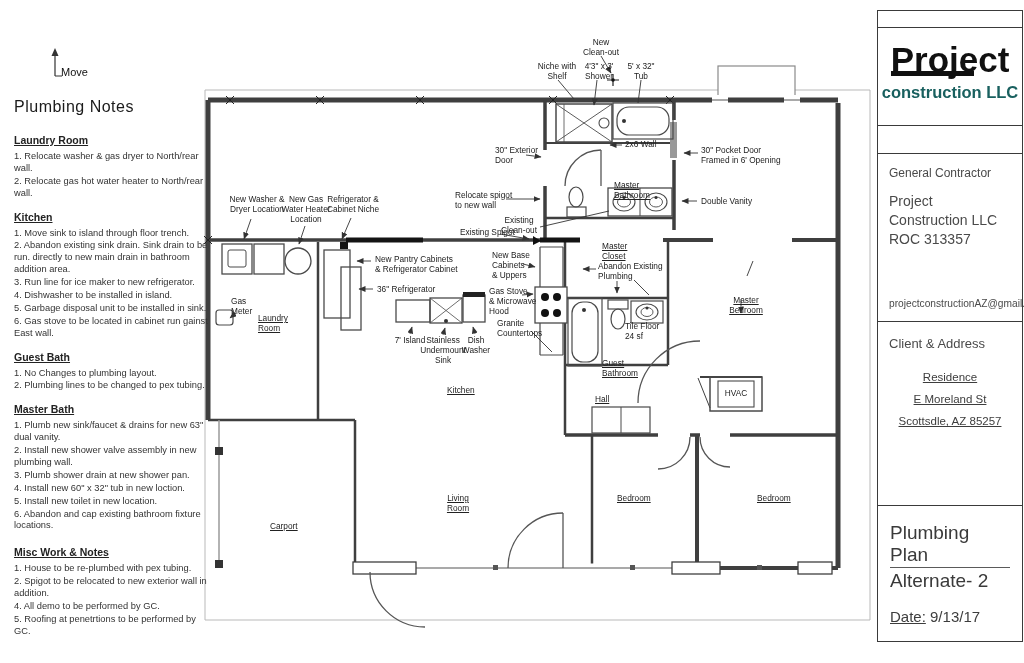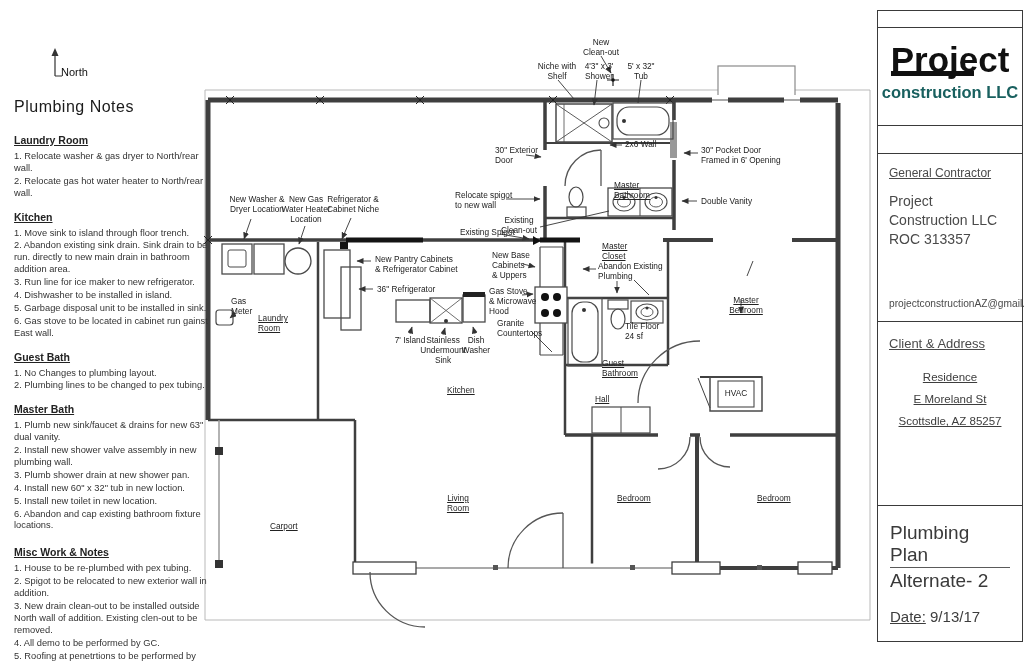--- a/index.html
+++ b/index.html
@@ -23,21 +23,21 @@
               border:1.5px solid #3a3a3a;box-sizing:border-box;background:#fff;
               display:flex;flex-direction:column;}
   .tb-sec{border-bottom:1.5px solid #3a3a3a;box-sizing:border-box;}
   .tb-strip1{height:18px;}
   .tb-logo{height:105px;text-align:center;padding-top:12px;}
   .logo-main{display:inline-block;position:relative;font-size:35px;font-weight:bold;color:#101010;line-height:1.15;}
   .logo-bar{position:absolute;left:0;bottom:4px;width:70%;height:5px;background:#101010;}
   .logo-sub{font-size:16.5px;font-weight:bold;margin-top:3px;}
   .tb-strip2{height:30px;}
   .tb-gc{height:180px;padding:12px 11px;display:flex;flex-direction:column;}
-  .tb-h{font-size:12px;color:#4a4a4a;text-decoration:underline;}
+  .tb-h{font-size:12px;color:#4a4a4a;}
   .tb-line{font-size:14px;color:#4a4a4a;line-height:1.35;}
   .tb-company{margin-top:12px;}
   .tb-email{margin-top:auto;font-size:10.2px;color:#4a4a4a;}
   .tb-client{height:196px;padding:14px 11px;}
   .tb-client-lines{margin-top:16px;text-align:center;font-size:11.5px;color:#3d3d3d;line-height:1.9;text-decoration:underline;}
   .tb-sheet{flex:1;padding:16px 12px;border-bottom:none;}
   .sheet-1{display:inline-block;font-size:19px;color:#3a3a3a;border-bottom:1.5px solid #5a5a5a;padding-bottom:1px;}
   .sheet-2{font-size:19px;color:#3a3a3a;margin-top:2px;}
   .tb-date{margin-top:16px;font-size:15px;color:#3d3d3d;}
   .tb-date .dl{text-decoration:underline;}
@@ -260,21 +260,21 @@
       <path d="M443,335 L445,328" marker-end="url(#arr)"></path>
       <path d="M475,334 L473,327" marker-end="url(#arr)"></path>
       <path d="M596,269 L583,269" marker-end="url(#arr)"></path>
       <path d="M617,281 L617,293" marker-end="url(#arr)"></path>
       <path d="M634,280 L649,295"></path>
       <path d="M747,276 L753,261"></path>
       <path d="M741,299 L741,313" marker-end="url(#arr)"></path>
     </g>
   </svg>
 
-  <div class="plan-label north-txt" style="left:61px;top:66px">North</div>
+  <div class="plan-label north-txt" style="left:61px;top:66px">Move</div>
 
   <div class="plan-label ctr" style="left:601px;top:38px">New
 Clean-out</div>
   <div class="plan-label ctr" style="left:557px;top:62px">Niche with
 Shelf</div>
   <div class="plan-label ctr" style="left:599px;top:62px">4'3" x 3'
 Shower</div>
   <div class="plan-label ctr" style="left:641px;top:62px">5' x 32"
 Tub</div>
   <div class="plan-label" style="left:625px;top:140px">2x6 Wall</div>
@@ -373,21 +373,20 @@
       <div class="note-item">3. Plumb shower drain at new shower pan.</div>
       <div class="note-item">4. Install new 60" x 32" tub in new loction.</div>
       <div class="note-item">5. Install new toilet in new location.</div>
       <div class="note-item">6. Abandon and cap existing bathroom fixture locations.</div>
     </div>
 
     <div style="margin-top:14px">
       <div class="note-heading">Misc Work &amp; Notes</div>
       <div class="note-item">1. House to be re-plumbed with pex tubing.</div>
       <div class="note-item">2. Spigot to be relocated to new exterior wall in addition.</div>
-      <div class="note-item">3. New drain clean-out to be installed outside North wall of addition. Existing clen-out to be removed.</div>
       <div class="note-item">4. All demo to be performed by GC.</div>
       <div class="note-item">5. Roofing at penetrtions to be performed by GC.</div>
 
     </div>
   </div>
 
   <div id="titleblock">
     <div class="tb-sec tb-strip1"></div>
 
     <div class="tb-sec tb-logo">

